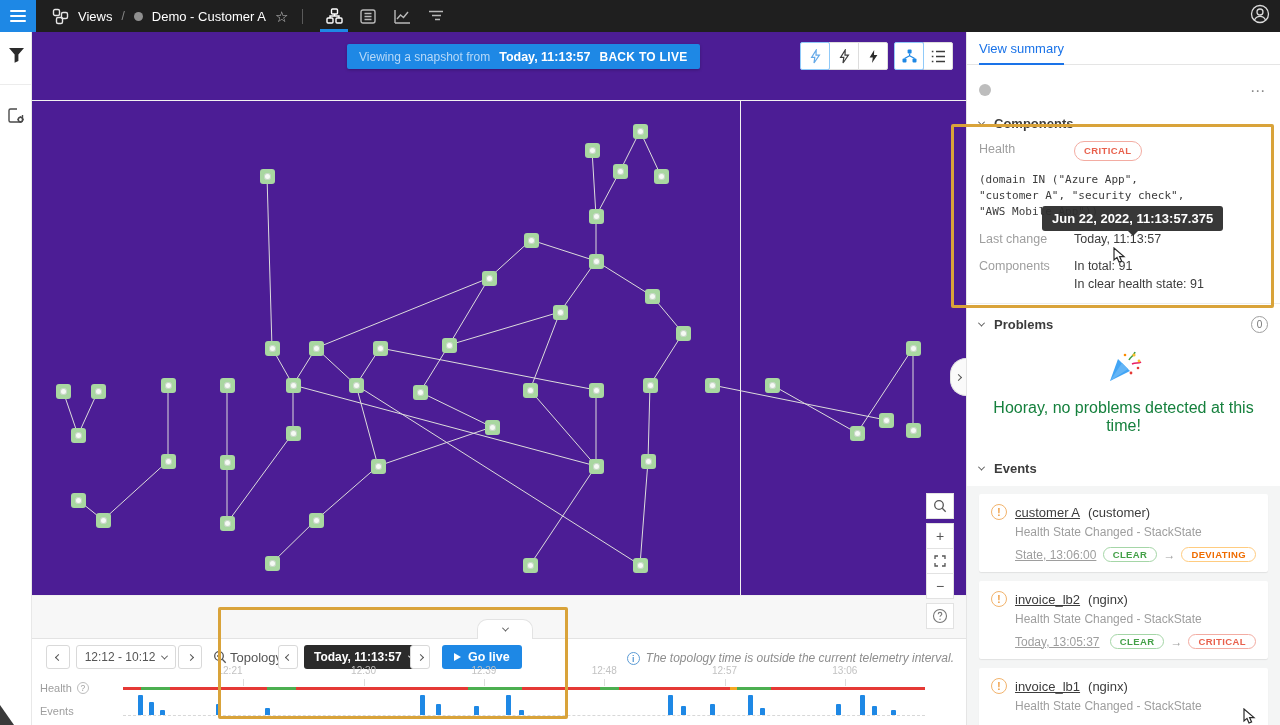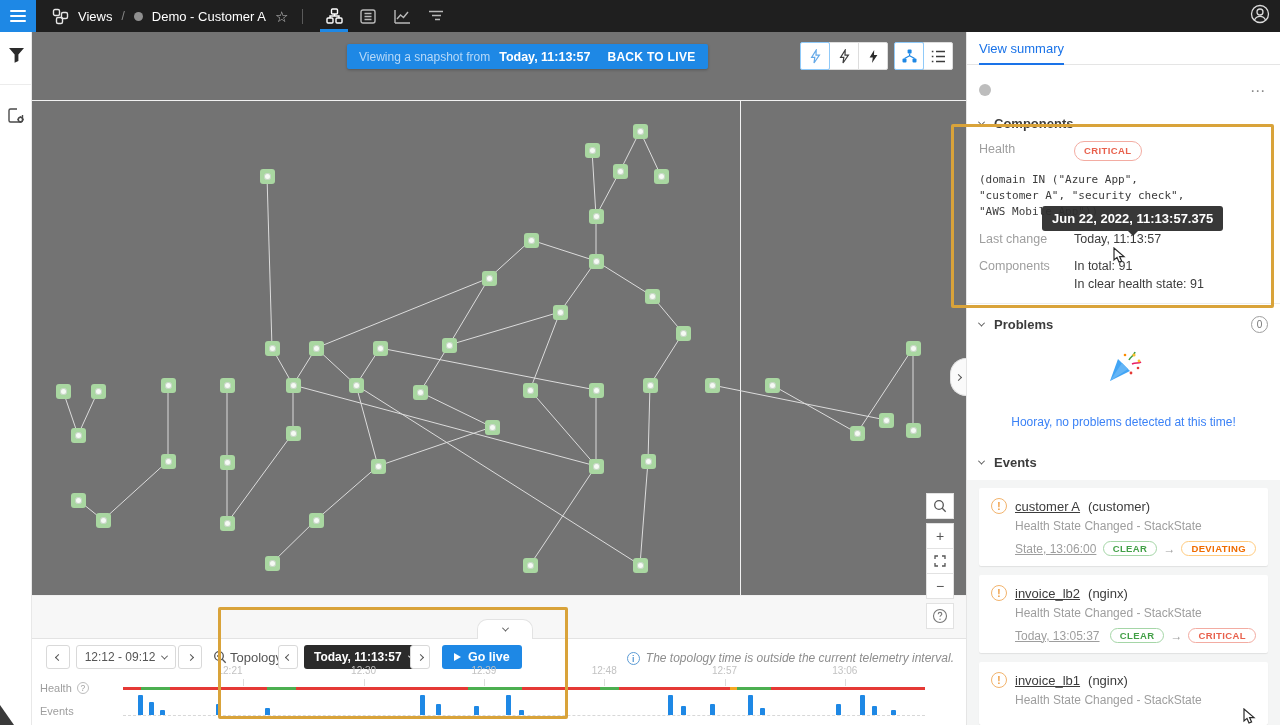--- a/index.html
+++ b/index.html
@@ -23,32 +23,32 @@
   .nav-ic.active::after{content:"";position:absolute;left:-2px;right:-2px;bottom:0;height:3px;background:#1e88e5}
   .nav-right{margin-left:auto;margin-right:10px;display:flex;align-items:center}
 
   
   .sidebar{position:absolute;left:0;top:32px;width:32px;bottom:0;background:#fff;border-right:1px solid #e8e8e8;z-index:20;padding-top:8px}
   .sb-btn{width:32px;height:30px;display:flex;align-items:center;justify-content:center;cursor:pointer}
   .sb-div{height:1px;background:#ececec;margin:14px 0 16px}
   .corner-wedge{position:absolute;left:0;bottom:0;width:14px;height:20px;background:#3a3a3a;clip-path:polygon(0 0,100% 100%,0 100%);z-index:26}
 
   
-  .canvas{position:absolute;left:32px;top:32px;width:934px;height:606px;background:#737373;overflow:hidden}
+  .canvas{position:absolute;left:32px;top:32px;width:934px;height:606px;background:#4c1d95;overflow:hidden}
   .lane-y1{position:absolute;left:0;right:0;top:68px;height:1px;background:#f1f1f1}
   .lane-x{position:absolute;left:708px;top:68px;height:495px;width:1px;background:#f1f1f1}
   .lane-bottom{position:absolute;left:0;right:0;top:563px;bottom:0;background:#f7f7f7;border-top:1px solid #f0f0f0}
   #edges-svg{position:absolute;left:0;top:0;width:934px;height:606px}
   .node{position:absolute;width:15px;height:15px;border-radius:3px;background:#a9d7a1;cursor:pointer}
   .node::after{content:"";position:absolute;left:4px;top:4px;width:7px;height:7px;border-radius:50%;background:rgba(255,255,255,.88);box-shadow:inset 0 0 0 1px rgba(120,150,120,.35)}
 
   .banner{position:absolute;left:315px;top:12px;height:25px;background:#1e88e5;border-radius:2px;display:flex;align-items:center;padding:0 12px;gap:9px;box-shadow:0 1px 3px rgba(0,0,0,.25)}
   .banner .pfx{color:#b7d9f8;font-size:12px}
   .banner .time{color:#fff;font-size:12.5px;font-weight:700;cursor:pointer}
-  .banner .back{color:#fff;font-size:12px;font-weight:700;letter-spacing:.3px;margin-left:8px;cursor:pointer}
+  .banner .back{color:#fff;font-size:12px;font-weight:700;letter-spacing:.3px;margin-left:0;cursor:pointer}
 
   .toolbar{position:absolute;top:10px;left:768px;display:flex;gap:6px}
   .tb-group{display:flex}
   .tb-btn{width:30px;height:28px;background:#fff;border:1px solid #ddd;display:flex;align-items:center;justify-content:center;margin-left:-1px;cursor:pointer}
   .tb-btn:first-child{margin-left:0;border-radius:2px 0 0 2px}
   .tb-btn:last-child{border-radius:0 2px 2px 0}
   .tb-btn.active{border-color:#90caf9;position:relative;z-index:1;border-radius:2px}
 
   .zctl{position:absolute;left:894px;top:462px;width:28px}
   .z-btn{width:28px;height:26px;background:#fff;border:1px solid #e2e2e2;display:flex;align-items:center;justify-content:center;margin-top:-1px;cursor:pointer;color:#555;font-size:14px}
@@ -98,21 +98,21 @@
   .count-badge{margin-left:auto;width:17px;height:17px;border:1px solid #9e9e9e;border-radius:50%;font-size:10px;font-weight:400;color:#757575;display:flex;align-items:center;justify-content:center}
   .prow{display:flex;padding:0 12px;margin-bottom:11px;font-size:12.5px;line-height:16px}
   .plabel{width:95px;color:#9e9e9e;flex:none}
   .pval{color:#3c3c3c}
   .mono{font-family:"DejaVu Sans Mono",monospace;font-size:11px;line-height:16px;color:#3c3c3c}
   .pill{display:inline-block;border:1px solid;border-radius:10px;padding:1px 9px;font-size:9.5px;font-weight:700;letter-spacing:.4px;background:#fff}
   .pill.critical{color:#e8604c;border-color:#f3aca2}
   .pill.clear{color:#43a047;border-color:#a5d6a7}
   .pill.deviating{color:#ef6c00;border-color:#ffcc80}
   .empty-box{text-align:center;padding:4px 10px 14px}
-  .empty-msg{font-size:12px;color:#3b82f6;margin-top:24px}
+  .empty-msg{font-size:16px;color:#15803d;margin-top:8px}
   .events-area{background:#f4f5f5;padding:8px 12px;min-height:300px}
   .ecard{background:#fff;border-radius:2px;box-shadow:0 1px 1px rgba(0,0,0,.08);padding:10px 12px;margin-bottom:9px}
   .ecard .r1{display:flex;align-items:center;gap:8px;font-size:13px;color:#3c3c3c}
   .ename{text-decoration:underline;cursor:pointer}
   .wcirc{width:16px;height:16px;border:1.4px solid #f2b36c;border-radius:50%;color:#ef9a3d;font-size:10px;font-weight:700;display:flex;align-items:center;justify-content:center;flex:none}
   .ecard .r2{font-size:12px;color:#9e9e9e;margin:5px 0 8px 24px}
   .ecard .r3{display:flex;align-items:center;margin-left:24px;font-size:12px;color:#9e9e9e}
   .etime{text-decoration:underline;cursor:pointer}
   .r3 .states{margin-left:auto;display:flex;align-items:center;gap:6px}
   .sarrow{color:#9e9e9e;font-size:12px}
@@ -386,21 +386,21 @@
 
   <section class="timeline">
     <div class="tl-tab">
         <i class="chev down sm"></i>
       </div>
 
     <span class="sq-btn" style="left:14px">
         <i class="chev left sm"></i>
       </span>
     <span class="range-dd">
-      <span>12:12 - 09:12</span>
+      <span>12:12 - 10:12</span>
         <i class="chev down sm"></i>
     </span>
     <span class="sq-btn" style="left:146px">
         <i class="chev right sm"></i>
       </span>
     <span class="sq-btn" style="left:176px;border-color:transparent">
       <svg width="14" height="14" viewBox="0 0 14 14" fill="none" stroke="#555" stroke-width="1.3">
           <circle cx="6" cy="6" r="4.3"></circle>
           <path d="m9.3 9.3 3.4 3.4M4 6h4"></path>
         </svg>

